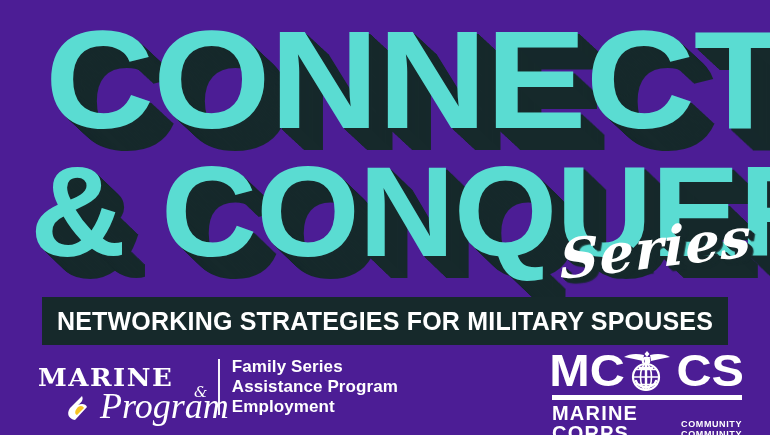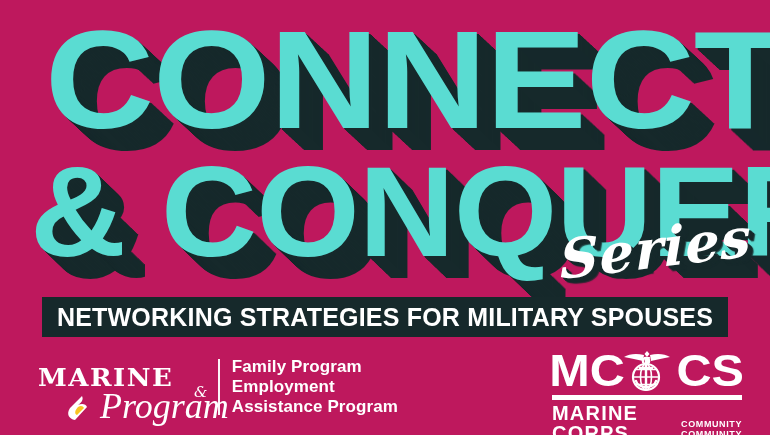--- a/index.html
+++ b/index.html
@@ -9,21 +9,21 @@
   body {
     width: 770px;
     height: 435px;
     overflow: hidden;
     font-family: "Liberation Sans", sans-serif;
   }
   #poster {
     position: relative;
     width: 770px;
     height: 435px;
-    background: #be185d;
+    background: #4c1d95;
     overflow: hidden;
   }
 
   
   .title-area {
     position: absolute;
     left: 0;
     top: 0;
     width: 770px;
     height: 300px;
@@ -79,21 +79,21 @@
       5px 5px 0 #16292B, 6px 6px 1px rgba(22,41,43,.85);
     z-index: 5;
   }
 
   
   .banner {
     position: absolute;
     left: 42px;
     top: 297px;
     width: 686px;
-    height: 40px;
+    height: 48px;
     background: #16292B;
     display: flex;
     align-items: center;
     justify-content: center;
     z-index: 6;
   }
   .banner-text {
     font-family: "Liberation Sans Narrow", "Liberation Sans", sans-serif;
     font-weight: bold;
     font-size: 25px;
@@ -279,23 +279,23 @@
         <span class="mf-mark">
           <svg width="30" height="28" viewBox="0 0 30 28">
             <path d="M6 14 L18 2 C20 6 17 9 14 11 C18 9 22 10 23 13 L11 26 C5 25 2 20 6 14 Z" fill="#FFFFFF"></path>
             <path d="M14 13 C17 11 19 12 20 14 L13 21 C10 20 11 16 14 13 Z" fill="#F9C422"></path>
           </svg>
         </span>
         <div class="mf-family">Program</div>
       </div>
       <div class="mf-divider"></div>
       <div class="mf-program">
-        <div>Family Program</div>
+        <div>Family Series</div>
+        <div>Assistance Program</div>
         <div>Employment</div>
-        <div>Assistance Program</div>
       </div>
     </div>
 
     <div class="mccs">
       <div class="mccs-row">
         <div class="mccs-letters">
           <span>MC</span>
           <span>CS</span>
         </div>
         <span class="mccs-emblem">

